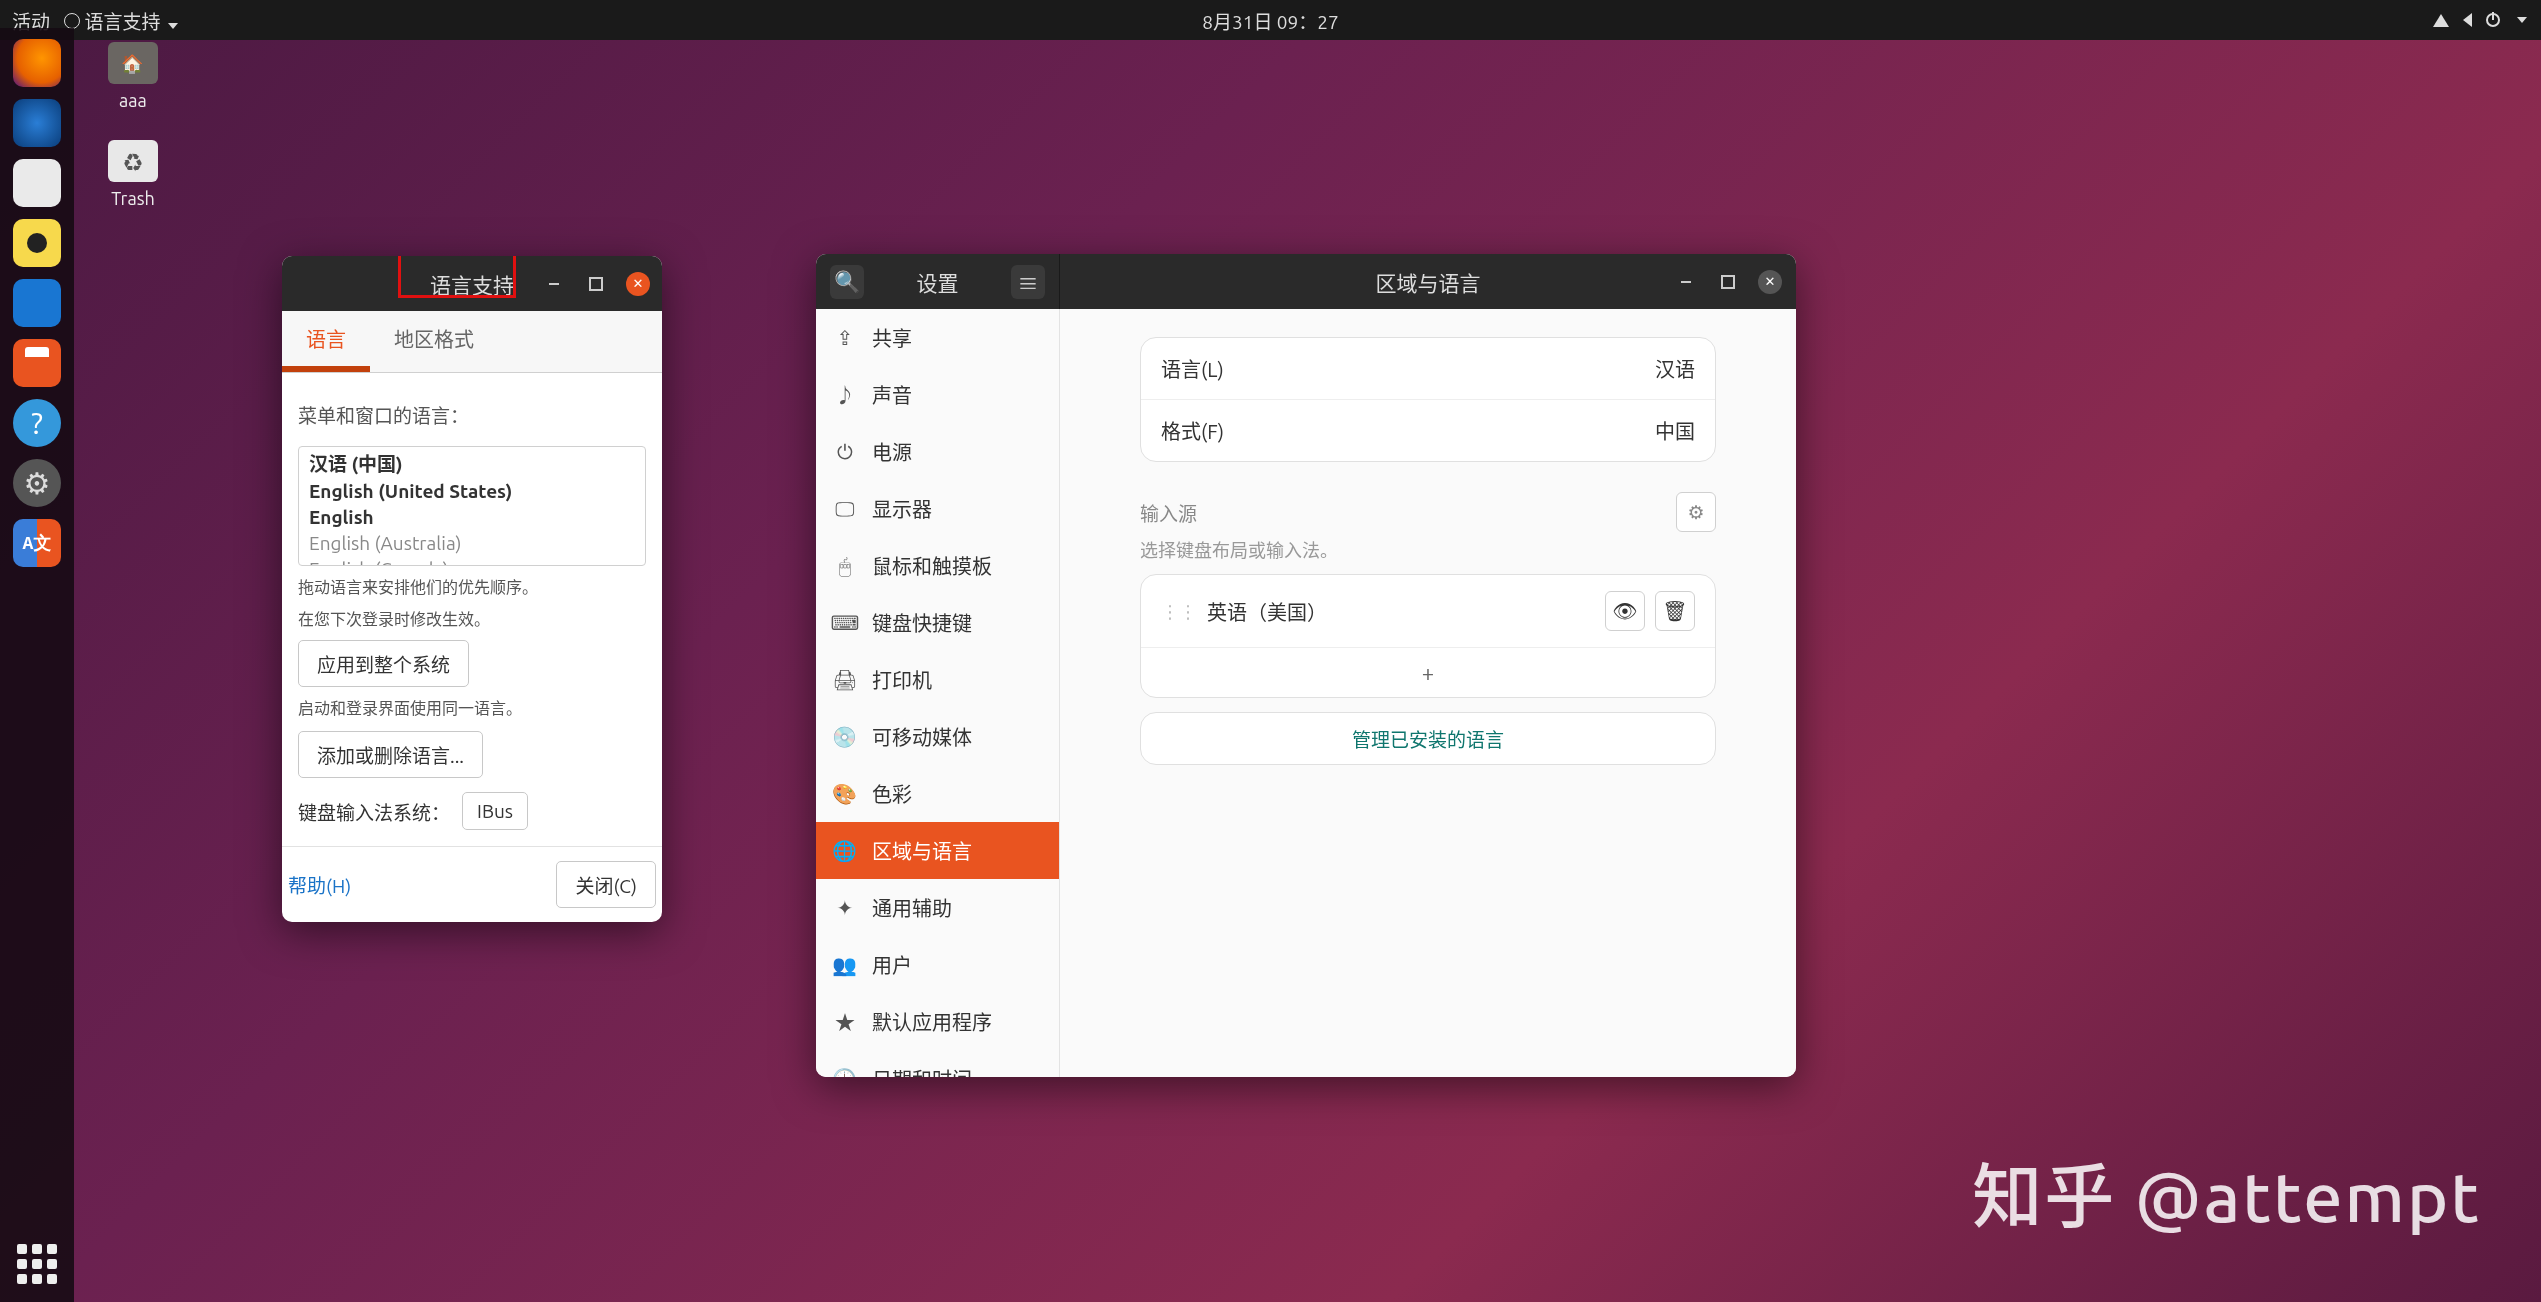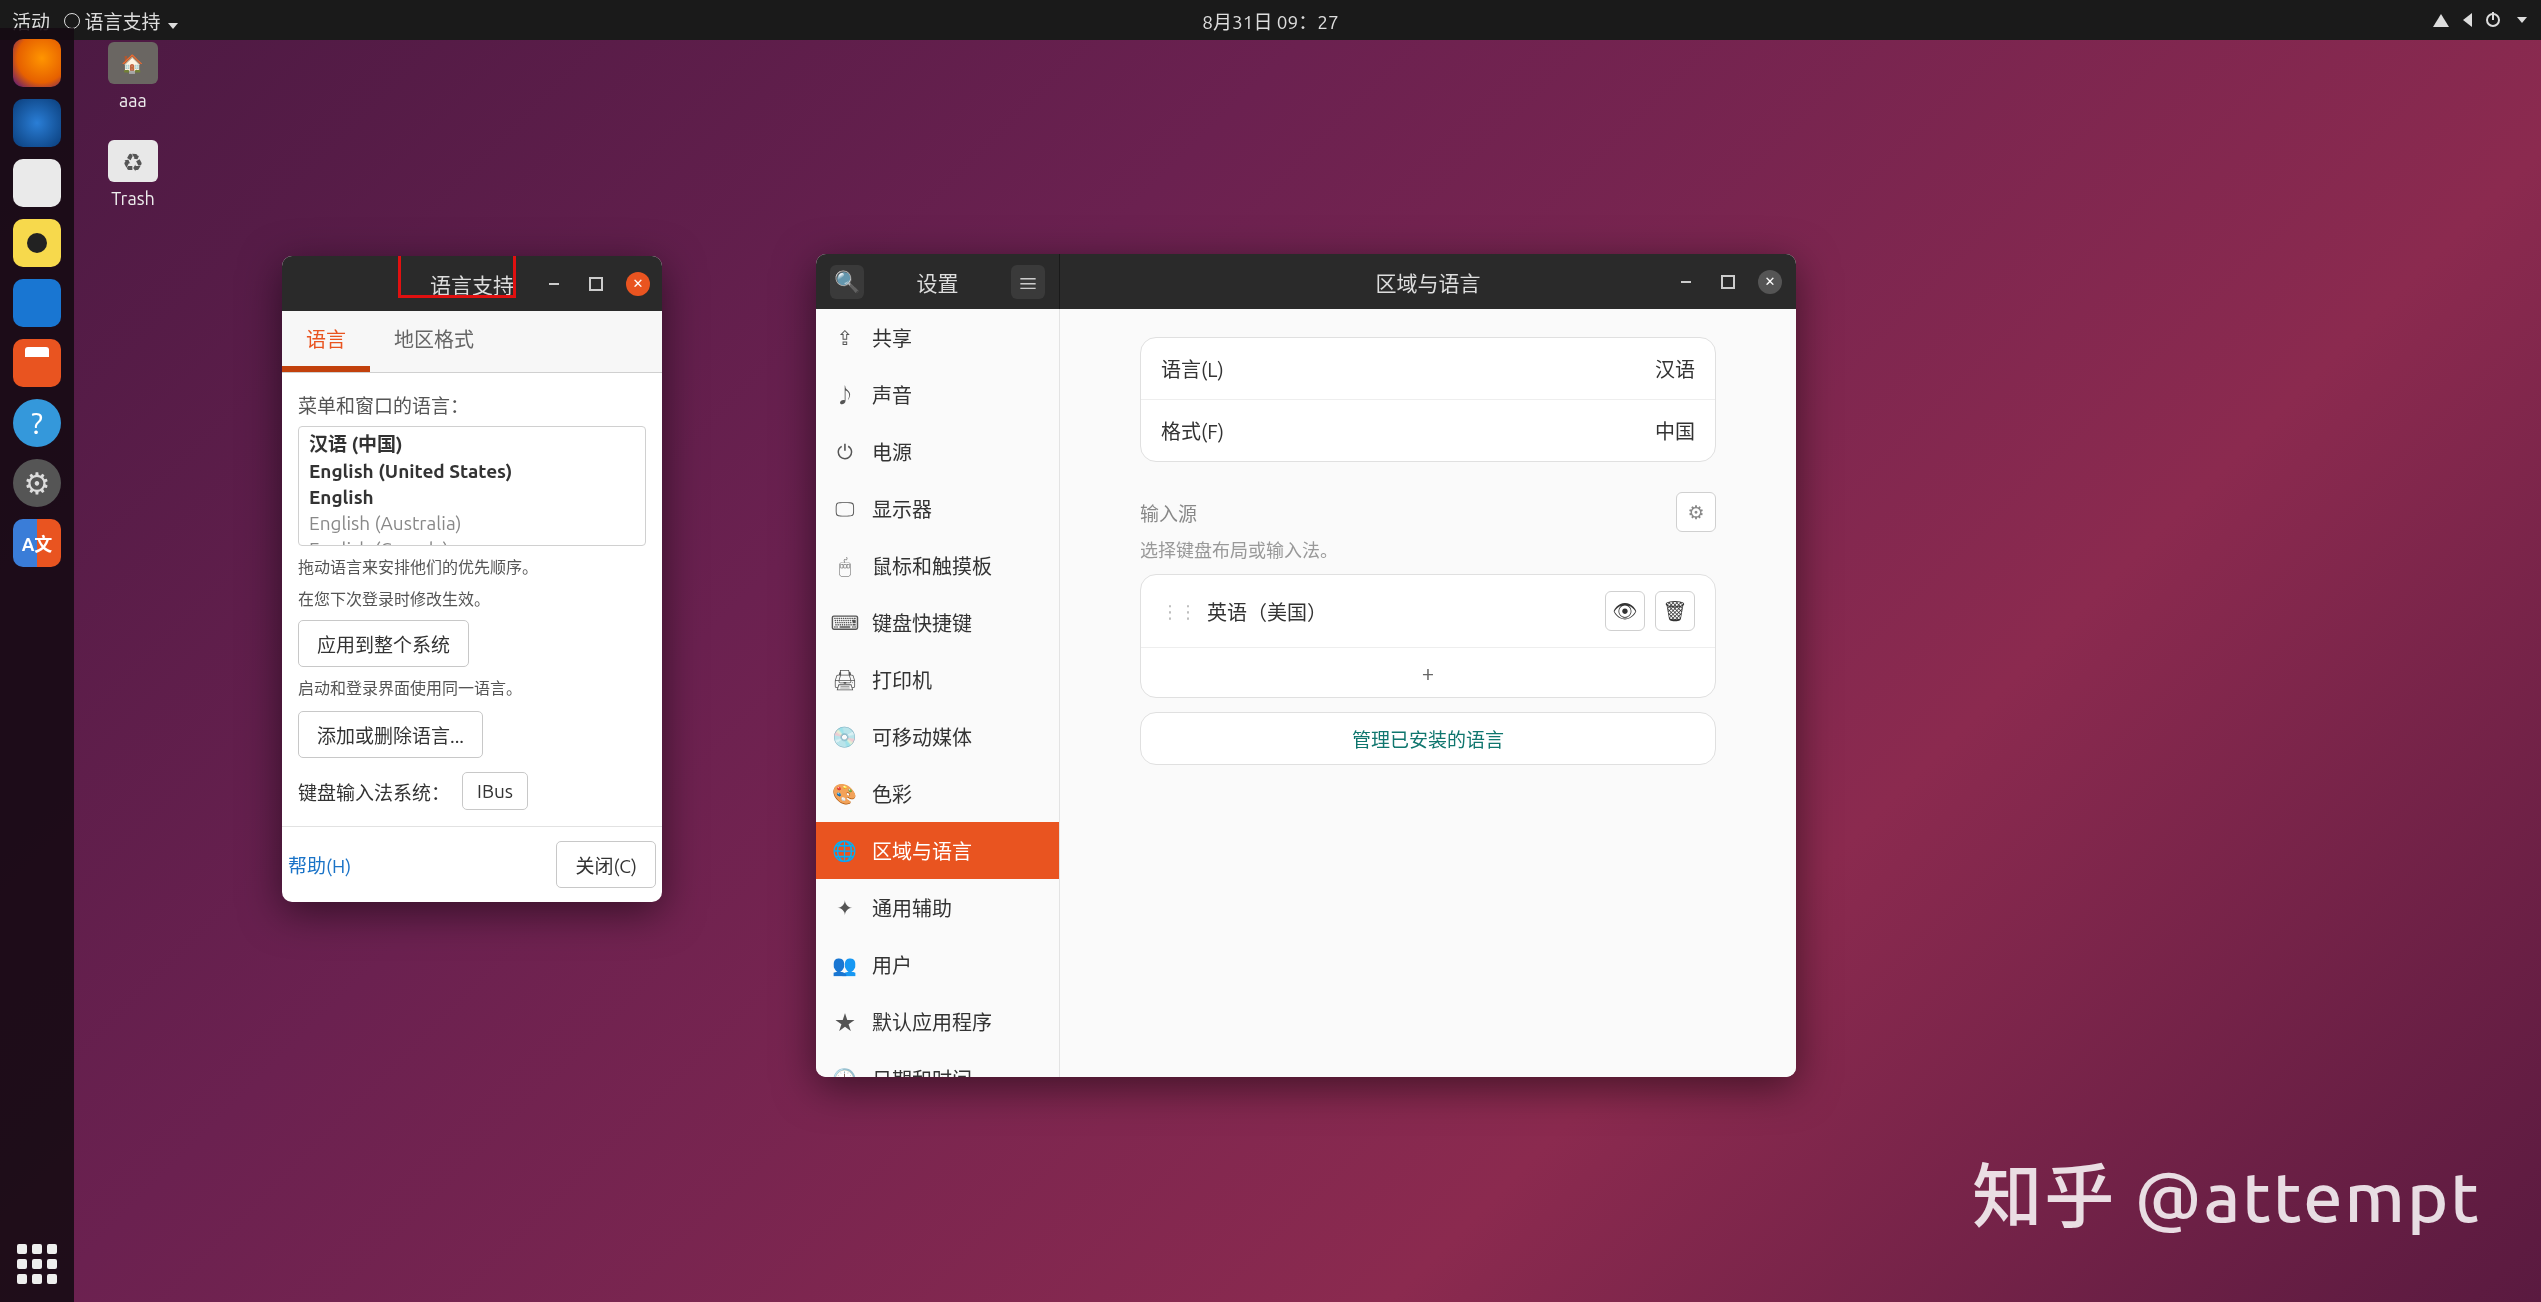--- a/index.html
+++ b/index.html
@@ -40,21 +40,21 @@
 
 
 .langwin{left:282px;top:256px;width:380px;}
 .langwin .win-hdr{justify-content:center;}
 .langwin .win-hdr .winctl{position:absolute;right:12px;}
 .red-hl{position:absolute;border:3px solid #e01010;pointer-events:none;}
 .tabs{display:flex;background:#f7f7f7;border-bottom:1px solid #d0d0d0;}
 .tab{padding:13px 24px;font-size:20px;color:#666;cursor:pointer;}
 .tab.active{color:#e95420;border-bottom:6px solid #c2410c;}
 .langbody{padding:10px 16px 16px;color:#333;font-size:19px;}
-.langbody .lbl{color:#555;margin:8px 0;}
+.langbody .lbl{color:#555;margin:18px 0;}
 .lang-list{border:1px solid #d0d0d0;border-radius:4px;height:120px;overflow:hidden;}
 .lang-list div{padding:2px 10px;font-size:19px;}
 .lang-list .bold{font-weight:bold;}
 .lang-list .dim{color:#888;}
 .hint{font-size:16px;color:#555;margin-top:8px;}
 .btn{border:1px solid #c8c8c8;background:#fff;border-radius:5px;padding:9px 18px;font-size:19px;color:#333;cursor:pointer;}
 .row{display:flex;align-items:center;gap:12px;}
 .footer{display:flex;justify-content:space-between;align-items:center;padding:14px 6px;border-top:1px solid #e2e2e2;}
 .footer .link{color:#1a73c7;font-size:19px;cursor:pointer;}
 
@@ -125,21 +125,21 @@
         <div style="position:absolute;top:8px;left:12px;right:12px;height:10px;background:#fff;border-radius:3px 3px 0 0;"></div>
       </div>
     </div>
   <div class="dock-item">
       <div class="dock-icon" style="background:#3498db;border-radius:50%;color:#fff;font-size:30px;">?</div>
     </div>
   <div class="dock-item">
       <div class="dock-icon" style="background:#555;border-radius:50%;color:#ddd;font-size:30px;">⚙</div>
     </div>
   <div class="dock-item">
-      <div class="dock-icon" style="background:linear-gradient(90deg,#3a7dd8 50%,#e95420 50%);color:#fff;font-size:18px;font-weight:bold;">A文</div>
+      <div class="dock-icon" style="background:linear-gradient(90deg,#3a7dd8 50%,#e95420 50%);color:#fff;font-size:18px;font-weight:bold;font-family:Liberation Mono, monospace;">A文</div>
     </div>
   <div class="app-grid">
       <span></span>
       <span></span>
       <span></span>
       <span></span>
       <span></span>
       <span></span>
       <span></span>
       <span></span>

